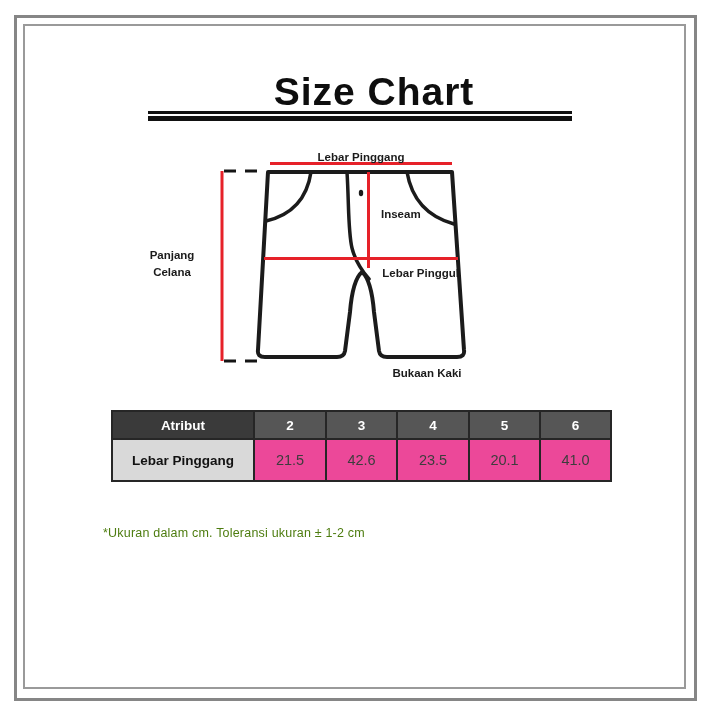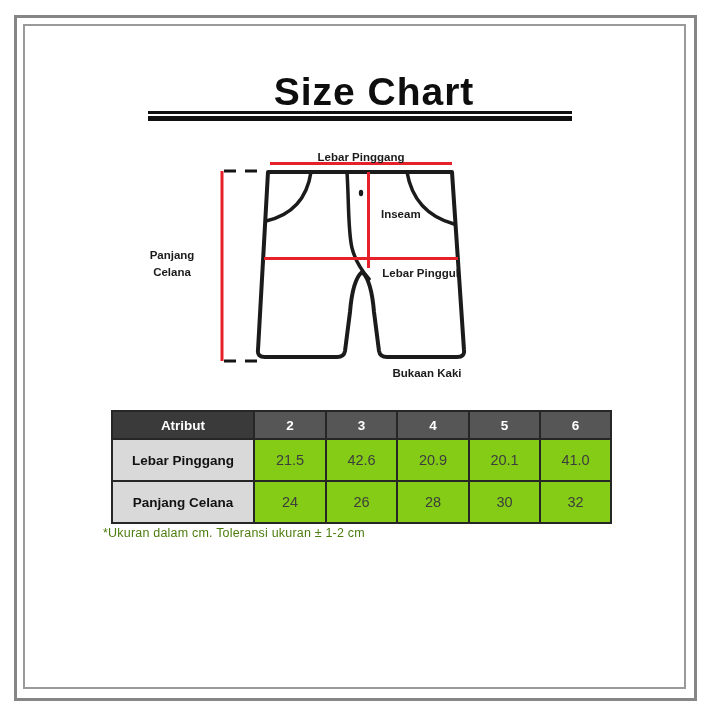--- a/index.html
+++ b/index.html
@@ -40,21 +40,21 @@
     border-collapse:collapse;table-layout:fixed;
   }
   .size-table td,.size-table th{
     border:2px solid #262626;text-align:center;vertical-align:middle;padding:0;
   }
   .size-table thead tr{height:28px;}
   .size-table tbody tr{height:42px;}
   th.attr-head{background:#3a3a3a;color:#fff;font-size:13.5px;font-weight:bold;margin-left:28px;}
   th.size-head{background:#565656;color:#fff;font-size:13.5px;font-weight:bold;}
   td.row-label{background:#d9d9d9;color:#121212;font-size:13.5px;font-weight:bold;}
-  td.value{background:#84cc16;color:#3d3d3d;font-size:14.5px;margin-top:16px;}
+  td.value{background:#ec4899;color:#3d3d3d;font-size:14.5px;margin-top:16px;}
   
   .footnote{
     position:absolute;left:103px;top:526px;font-size:12.5px;color:#4d7c0f;
     letter-spacing:0.2px;
   }
 </style>
 </head>
 <body>
 
 <div class="frame-outer"></div>
@@ -113,28 +113,20 @@
       <th class="size-head">4</th>
       <th class="size-head">5</th>
       <th class="size-head">6</th>
     </tr>
   </thead>
   <tbody>
     <tr>
       <td class="row-label">Lebar Pinggang</td>
       <td class="value">21.5</td>
       <td class="value">42.6</td>
-      <td class="value">20.9</td>
+      <td class="value">23.5</td>
       <td class="value">20.1</td>
       <td class="value">41.0</td>
-    </tr>
-    <tr>
-      <td class="row-label">Panjang Celana</td>
-      <td class="value">24</td>
-      <td class="value">26</td>
-      <td class="value">28</td>
-      <td class="value">30</td>
-      <td class="value">32</td>
     </tr>
   </tbody>
 </table>
 
 <div class="footnote">*Ukuran dalam cm. Toleransi ukuran ± 1-2 cm</div>
 
 </body></html>

